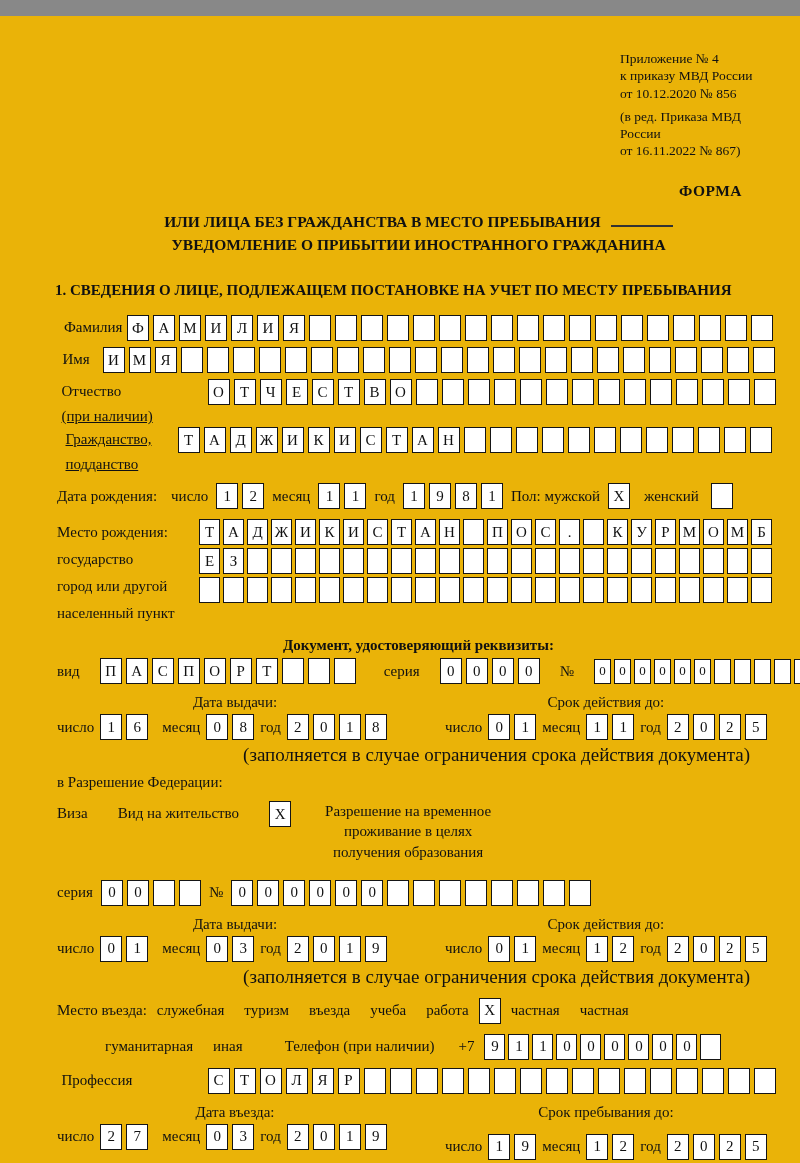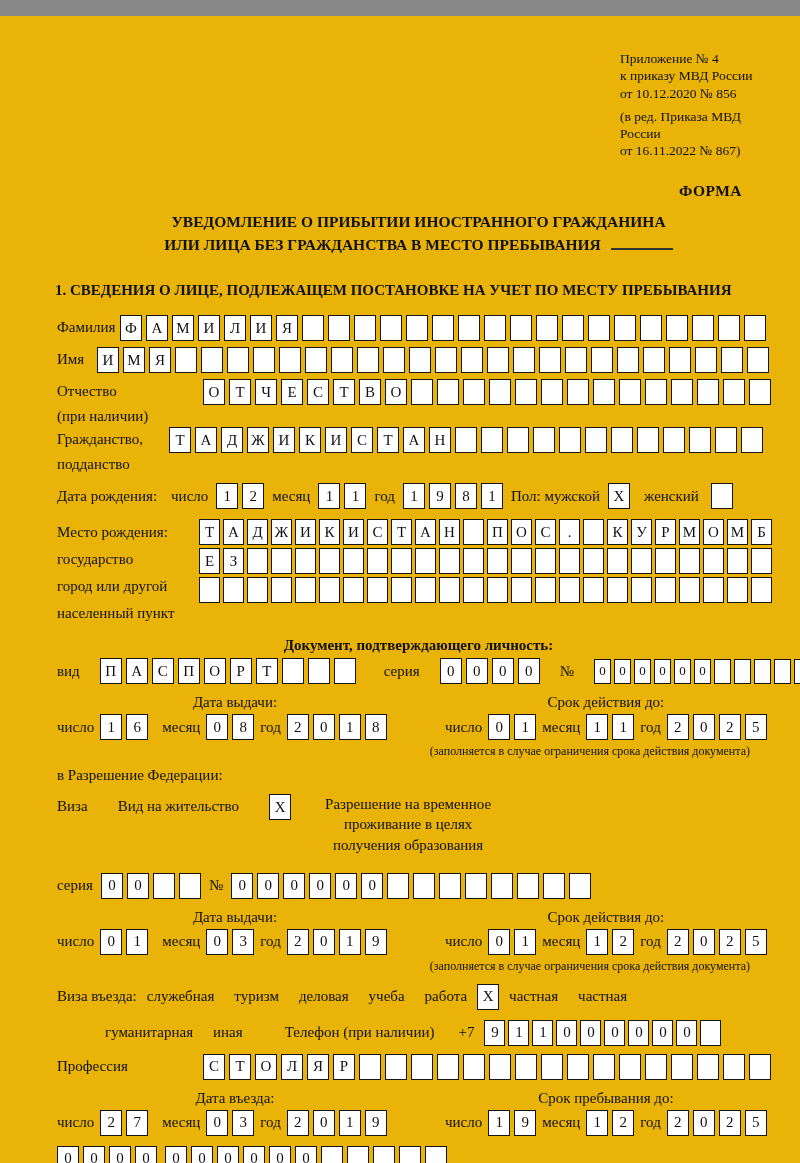--- a/index.html
+++ b/index.html
@@ -4,36 +4,36 @@
 <style>
   html,body{margin:0;padding:0;background:#888;}
   .page{width:800px;height:1163px;background:#eab308;box-sizing:border-box;
         padding:34px 20px 16px 57px;font-family:"Liberation Serif","DejaVu Serif",serif;
         color:#111;font-size:15px;overflow:hidden;margin:16px auto;position:relative;}
   .hdr{margin-left:563px;font-size:13.5px;line-height:1.28;}
   .forma{font-weight:bold;text-align:right;margin:22px 38px 4px 0;font-size:15.5px;letter-spacing:.5px;}
   .title{font-weight:bold;text-align:center;font-size:15.5px;line-height:1.5;margin-top:10px;}
   .blank{display:inline-block;width:62px;border-bottom:2px solid #333;height:12px;margin-left:10px;}
   .sect{font-weight:bold;font-size:15px;margin:26px 0 16px -2px;}
-  .row{display:flex;align-items:flex-start;gap:0;margin-top:6px;}
+  .row{display:flex;align-items:flex-start;gap:0;margin-top:6px;justify-content:center;}
   .lbl{flex:0 0 auto;padding-top:4px;}
   .lbl2{font-size:15px;}
   .boxes{display:flex;gap:4px;flex-wrap:nowrap;flex:0 0 auto;}
   .cell{width:22px;height:26px;border:1.7px solid #151515;box-sizing:border-box;
         display:inline-flex;align-items:center;justify-content:center;font-size:15px;
         flex:0 0 auto;background:#fff;}
   .sm .cell{width:21px;height:26px;} .sm{gap:3px;}
   .xs .cell{width:17px;height:25px;font-size:13px;} .xs{gap:3px;}
   .inline{display:flex;align-items:center;gap:6px;flex-wrap:nowrap;}
   .center-head{font-weight:bold;text-align:center;margin:10px 0 4px 0;}
   .dates{display:flex;margin-top:10px;}
   .dgroup{display:flex;flex-direction:column;}
   .dhead{text-align:center;margin-bottom:3px;}
   .dline{display:flex;align-items:center;gap:6px;}
-  .note{font-size:12px;text-align:right;margin:4px 30px 0 0;}
+  .note{font-size:19px;text-align:right;margin:4px 30px 0 0;}
   .multi{display:flex;gap:10px;}
   .multi .labels div{line-height:27px;}
   .stack{display:flex;flex-direction:column;gap:3px;}
   .opt{display:flex;align-items:flex-start;gap:8px;}
   .optlbl-c{text-align:center;line-height:1.35;}
   .w190{width:190px;}
   .mt10{margin-top:10px;} .mt14{margin-top:14px;} .mt4{margin-top:4px;}
 </style>
 </head>
 <body>
@@ -44,24 +44,24 @@
     <div>Приложение № 4</div>
     <div>к приказу МВД России</div>
     <div style="margin-bottom:6px;">от 10.12.2020 № 856</div>
     <div>(в ред. Приказа МВД России</div>
     <div>от 16.11.2022 № 867)</div>
   </div>
 
   <div class="forma">ФОРМА</div>
 
   <div class="title">
-    <div>УВЕДОМЛЕНИЕ О ПРИБЫТИИ ИНОСТРАННОГО ГРАЖДАНИНА</div>
     <div>
       <span>ИЛИ ЛИЦА БЕЗ ГРАЖДАНСТВА В МЕСТО ПРЕБЫВАНИЯ</span><span class="blank"></span>
     </div>
+    <div>УВЕДОМЛЕНИЕ О ПРИБЫТИИ ИНОСТРАННОГО ГРАЖДАНИНА</div>
   </div>
 
   <div class="sect">1. СВЕДЕНИЯ О ЛИЦЕ, ПОДЛЕЖАЩЕМ ПОСТАНОВКЕ НА УЧЕТ ПО МЕСТУ ПРЕБЫВАНИЯ</div>
 
   <div class="row">
     <div class="lbl" style="width:63px;">Фамилия</div>
     <div class="boxes">
         <span class="cell">Ф</span>
         <span class="cell">А</span>
         <span class="cell">М</span>
@@ -118,21 +118,21 @@
         <span class="cell"></span>
         <span class="cell"></span>
         <span class="cell"></span>
         <span class="cell"></span>
       </div>
   </div>
 
   <div class="row">
     <div class="lbl" style="width:146px;">
       <div>Отчество</div>
-      <div class="lbl2" style="margin-top:8px;">(при наличии)</div>
+      <div class="lbl2" style="margin-top:8px;text-decoration:underline;">(при наличии)</div>
     </div>
     <div class="boxes">
         <span class="cell">О</span>
         <span class="cell">Т</span>
         <span class="cell">Ч</span>
         <span class="cell">Е</span>
         <span class="cell">С</span>
         <span class="cell">Т</span>
         <span class="cell">В</span>
         <span class="cell">О</span>
@@ -147,21 +147,21 @@
         <span class="cell"></span>
         <span class="cell"></span>
         <span class="cell"></span>
         <span class="cell"></span>
         <span class="cell"></span>
         <span class="cell"></span>
       </div>
   </div>
 
   <div class="row" style="margin-top:2px;">
-    <div class="lbl" style="width:112px;">
+    <div class="lbl" style="width:112px;text-decoration:underline;">
       <div>Гражданство,</div>
       <div class="lbl2" style="margin-top:8px;">подданство</div>
     </div>
     <div class="boxes">
         <span class="cell">Т</span>
         <span class="cell">А</span>
         <span class="cell">Д</span>
         <span class="cell">Ж</span>
         <span class="cell">И</span>
         <span class="cell">К</span>
@@ -296,21 +296,21 @@
           <span class="cell"></span>
           <span class="cell"></span>
           <span class="cell"></span>
           <span class="cell"></span>
           <span class="cell"></span>
           <span class="cell"></span>
         </div>
     </div>
   </div>
 
-  <div class="center-head">Документ, подтверждающего личность:</div>
+  <div class="center-head">Документ, удостоверяющий реквизиты:</div>
 
   <div class="inline" style="gap:20px;">
     <span style="width:32px;">вид</span>
     <span class="boxes">
         <span class="cell">П</span>
         <span class="cell">А</span>
         <span class="cell">С</span>
         <span class="cell">П</span>
         <span class="cell">О</span>
         <span class="cell">Р</span>
@@ -482,26 +482,26 @@
             <span class="cell">0</span>
             <span class="cell">2</span>
             <span class="cell">5</span>
           </span>
       </div>
     </div>
   </div>
   <div class="note">(заполняется в случае ограничения срока действия документа)</div>
 
   <div class="inline mt10" style="gap:10px;">
-    <span>Виза въезда:</span>
+    <span>Место въезда:</span>
     <span>служебная</span>
     <span class="boxes"></span>
     <span>туризм</span>
     <span class="boxes"></span>
-    <span>деловая</span>
+    <span>въезда</span>
     <span class="boxes"></span>
     <span>учеба</span>
     <span class="boxes"></span>
     <span>работа</span>
     <span class="boxes">
         <span class="cell">X</span>
       </span>
     <span>частная</span>
     <span class="boxes"></span>
     <span>частная</span>
@@ -573,21 +573,21 @@
           </span>
         <span>год</span>
         <span class="boxes">
             <span class="cell">2</span>
             <span class="cell">0</span>
             <span class="cell">1</span>
             <span class="cell">9</span>
           </span>
       </div>
     </div>
-    <div class="dgroup" style="margin-left:32px;">
+    <div class="dgroup" style="margin-left:32px;gap:10px;">
       <div class="dhead">Срок пребывания до:</div>
       <div class="dline">
         <span>число</span>
         <span class="boxes">
             <span class="cell">1</span>
             <span class="cell">9</span>
           </span>
         <span>месяц</span>
         <span class="boxes">
             <span class="cell">1</span>

